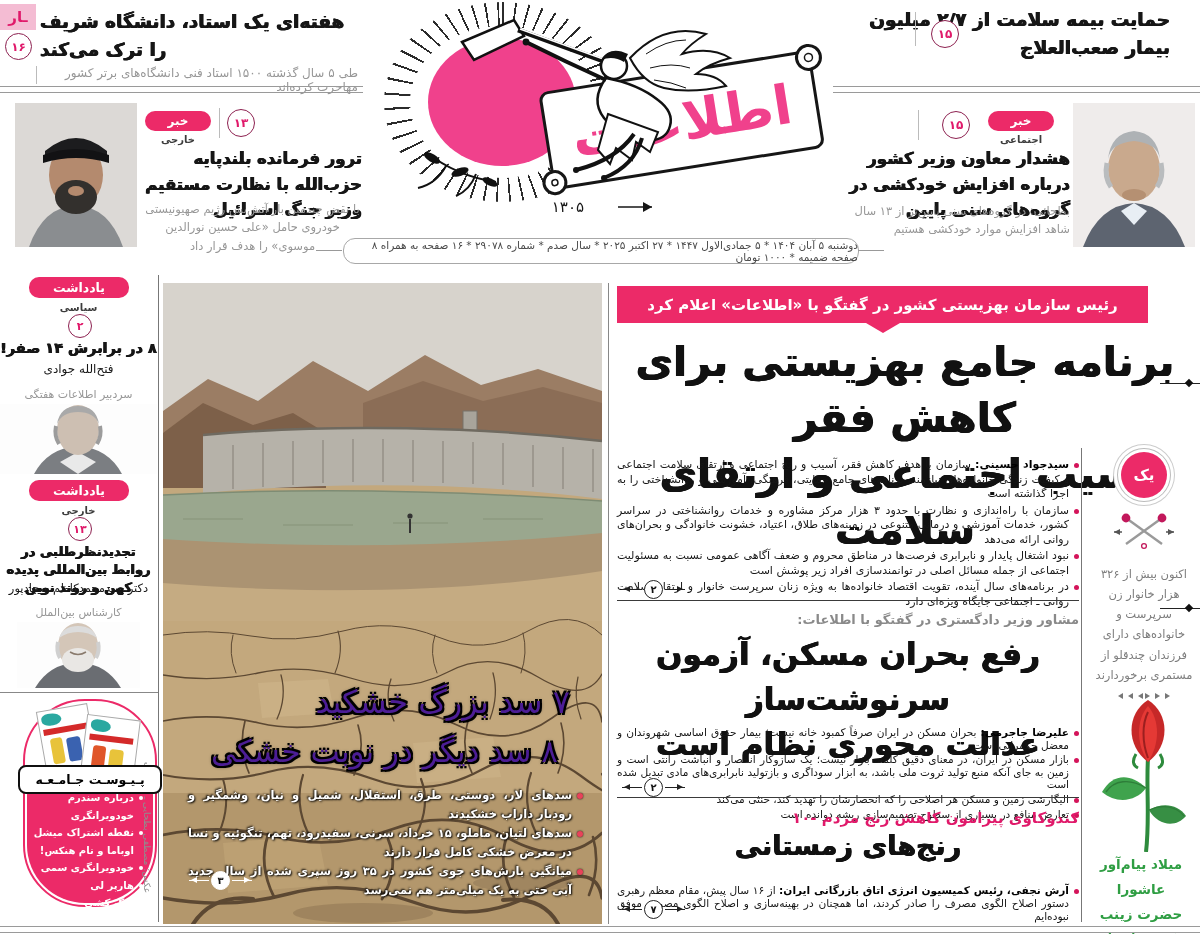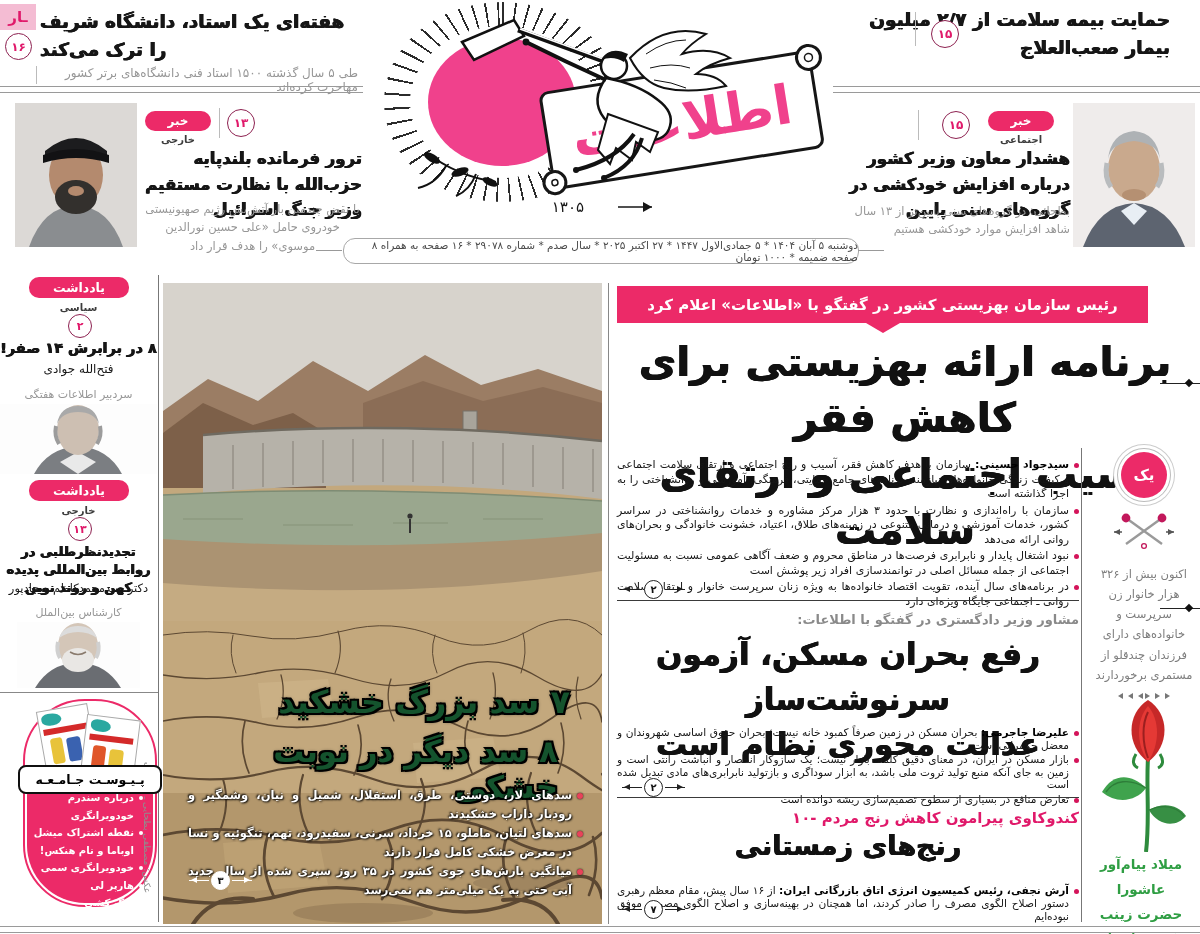--- a/index.html
+++ b/index.html
@@ -42,21 +42,21 @@
   .tri{width:0;height:0;border:3px solid transparent;}
   .tri.r{border-left:5px solid #777;}
   .tri.l{border-right:5px solid #777;}
   
   .burst{border-radius:50%;background:repeating-conic-gradient(#2b2b2b 0deg 1.1deg,transparent 1.1deg 7.6deg);}
   .burst-mask{border-radius:50%;background:#fff;}
   .logo-circle{border-radius:50%;background:#f0418c;}
   .banner{background:#ec2a68;color:#fff;font-weight:bold;display:flex;align-items:center;justify-content:center;}
   .banner::after{content:"";position:absolute;left:50%;bottom:-10px;margin-left:-17px;
                  border:17px solid transparent;border-top:10px solid #ec2a68;border-bottom:0;}
-  .phead{color:#14532d;font-weight:bold;
+  .phead{color:#4c1d95;font-weight:normal;
          text-shadow:2px 2px 0 #000,-2px -2px 0 #000,2px -2px 0 #000,-2px 2px 0 #000,0 0 4px #000;}
   ul.wbul{margin:1px;padding:0;list-style:none;font-size:11.5px;line-height:19px;font-weight:bold;color:#fff;
           text-align:justify;text-shadow:1px 1px 2px #000,-1px -1px 2px #000;}
   ul.wbul li{position:relative;padding-right:11px;}
   ul.wbul li::before{content:"";position:absolute;right:0;top:7px;width:6px;height:6px;border-radius:50%;background:#e8435a;box-shadow:0 0 2px #000;}
   .promo{border:2px solid #ec2a68;border-radius:62px;background:#fff;}
   .promo-low{position:absolute;left:2px;right:2px;bottom:2px;top:76px;background:#ec2a68;border-radius:18px 18px 58px 58px;}
   .promo-label{position:absolute;left:-7px;right:-7px;top:64px;height:25px;background:#fff;border:2.5px solid #101010;
                border-radius:8px;display:flex;align-items:center;justify-content:center;font-size:12.5px;font-weight:bold;color:#000;z-index:3;}
   ul.promo-items{margin:0;padding:12px 10px 0 6px;list-style:none;color:#fff;font-size:10px;font-weight:bold;line-height:1.75;text-align:right;}
@@ -300,21 +300,21 @@
     <div class="pr white" style="left:26px;top:588px;">
       <span class="ln l"></span>
         <span class="cc">۳</span>
         <span class="ln r"></span>
     </div>
   </div>
   <div class="abs vline" style="left:608px;top:283px;height:641px;background:#888;"></div>
 
   <div class="abs banner" style="left:617px;top:286px;width:531px;height:37px;font-size:15px;">رئیس سازمان بهزیستی کشور در گفتگو با «اطلاعات» اعلام کرد</div>
   <div class="abs xbold" style="left:612px;top:334px;width:586px;text-align:center;font-size:41px;line-height:56px;color:#111;">
-    <div>برنامه ارائه بهزیستی برای کاهش فقر</div>
+    <div>برنامه جامع بهزیستی برای کاهش فقر</div>
     <div>آسیب اجتماعی و ارتقای سلامت</div>
   </div>
   <ul class="bullets abs" style="left:617px;top:458px;width:462px;">
     <li><b>سیدجواد حسینی:</b><span> سازمان با هدف کاهش فقر، آسیب و رنج اجتماعی و ارتقای سلامت اجتماعی و کیفیت زندگی خانواده‌های نیازمند، برنامه‌های جامع حمایتی، فرهنگی، آموزشی و روانشناختی را به اجرا گذاشته است</span></li>
     <li><b></b><span>سازمان با راه‌اندازی و نظارت با حدود ۳ هزار مرکز مشاوره و خدمات روانشناختی در سراسر کشور، خدمات آموزشی و درمانی متنوعی در زمینه‌های طلاق، اعتیاد، خشونت خانوادگی و بحران‌های روانی ارائه می‌دهد</span></li>
     <li><b></b><span>نبود اشتغال پایدار و نابرابری فرصت‌ها در مناطق محروم و ضعف آگاهی عمومی نسبت به مسئولیت اجتماعی از جمله مسائل اصلی در توانمندسازی افراد زیر پوشش است</span></li>
     <li><b></b><span>در برنامه‌های سال آینده، تقویت اقتصاد خانواده‌ها به ویژه زنان سرپرست خانوار و ارتقای سلامت روانی ـ اجتماعی جایگاه ویژه‌ای دارد</span></li>
   </ul>
   <div class="pr" style="left:622px;top:580px;">
     <span class="ln l"></span>
@@ -346,22 +346,23 @@
         <span class="tri l"></span>
     </div>
   </div>
 
   <div class="abs" style="left:617px;top:612px;width:462px;font-size:13px;font-weight:bold;color:#8a8a8a;text-align:right;">مشاور وزیر دادگستری در گفتگو با اطلاعات:</div>
   <div class="abs xbold" style="left:617px;top:632px;width:462px;text-align:center;font-size:31px;line-height:45px;color:#111;">
     <div>رفع بحران مسکن، آزمون سرنوشت‌ساز</div>
     <div>عدالت محوری نظام است</div>
   </div>
   <ul class="bullets abs" style="left:617px;top:726px;width:462px;font-size:10.6px;line-height:12.6px;">
-    <li><b>علیرضا جاجرمی:</b><span> بحران مسکن در زمین صرفاً کمبود خانه نیست؛ بحران حقوق اساسی شهروندان و معضل حکمرانی است</span></li>
+    <li><b>علیرضا جاجرمی:</b><span> بحران مسکن در ایران صرفاً کمبود خانه نیست؛ بیمار حقوق اساسی شهروندان و معضل حکمرانی است</span></li>
     <li><b></b><span>بازار مسکن در ایران، در معنای دقیق کلمه، بازار نیست؛ یک سازوکار انحصار و انباشت رانتی است و زمین به جای آنکه منبع تولید ثروت ملی باشد، به ابزار سوداگری و بازتولید نابرابری‌های مادی تبدیل شده است</span></li>
+    <li><b></b><span>الیگارشی زمین و مسکن هر اصلاحی را که انحصارشان را تهدید کند، خنثی می‌کند</span></li>
     <li><b></b><span>تعارض منافع در بسیاری از سطوح تصمیم‌سازی ریشه دوانده است</span></li>
   </ul>
   <div class="pr" style="left:622px;top:778px;">
     <span class="ln l"></span>
       <span class="cc">۲</span>
       <span class="ln r"></span>
   </div>
   <div class="abs hline" style="left:617px;top:797px;width:462px;"></div>
 
   <div class="abs" style="left:617px;top:809px;width:462px;font-size:15px;font-weight:bold;color:#e0196a;text-align:right;">کندوکاوی پیرامون کاهش رنج مردم -۱۰</div>

